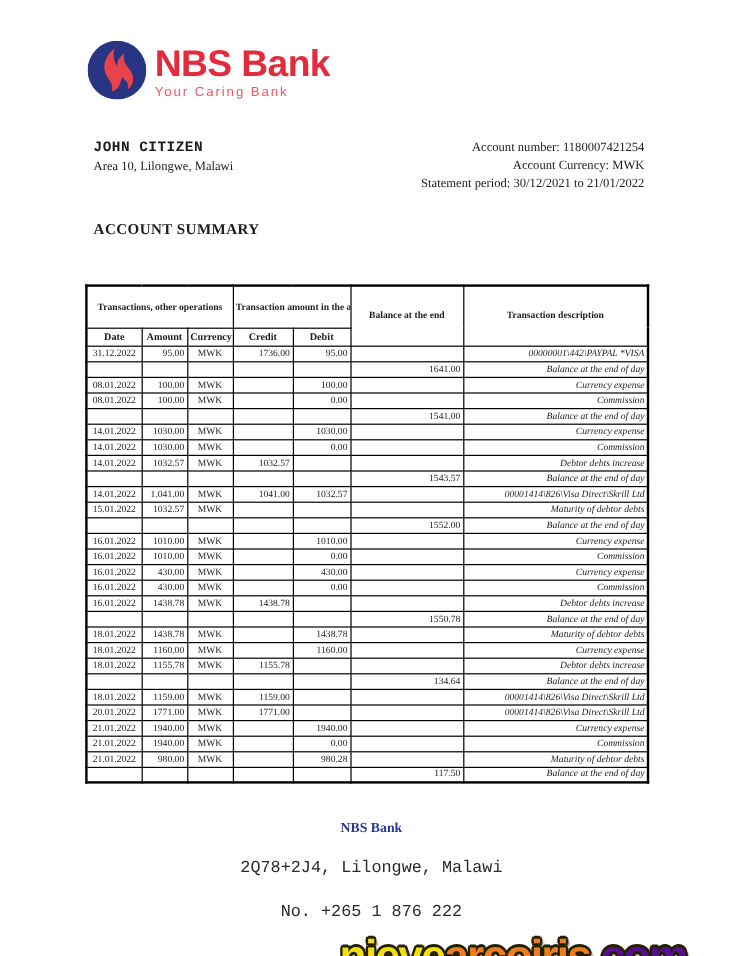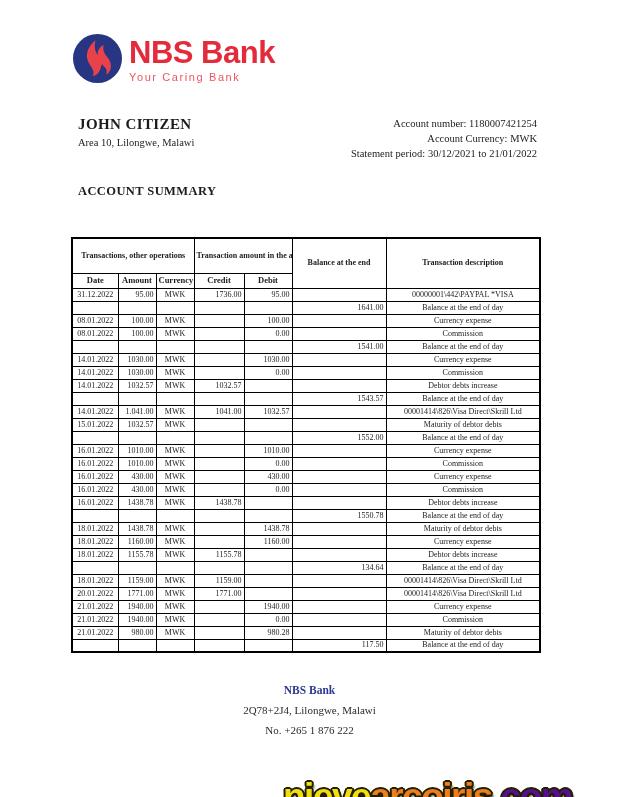--- a/index.html
+++ b/index.html
@@ -17,21 +17,21 @@
     font-family:"Liberation Sans", sans-serif; font-weight:bold;
     font-size:31px; line-height:31px; color:#e32b3c; letter-spacing:-0.5px;
   }
   .logo-tagline {
     font-family:"Liberation Sans", sans-serif; font-weight:normal;
     font-size:11px; color:#ef5561; letter-spacing:1.6px; margin-top:3px;
   }
 
   
   .customer { position:absolute; left:78px; top:116px; }
-  .customer-name { font-size:15px; font-weight:bold; letter-spacing:0.4px; }
+  .customer-name { font-size:12px; font-weight:bold; letter-spacing:0.4px;font-family:Liberation Mono, monospace; }
   .customer-address { font-size:10.5px; margin-top:4px; }
 
   .account-info {
     position:absolute; right:82px; top:116px; text-align:right;
     font-size:10.5px; line-height:15.2px;
   }
 
   
   .section-title {
     position:absolute; left:78px; top:184px;
@@ -50,26 +50,26 @@
   .stmt-table thead th { font-weight:bold; text-align:center; }
   .stmt-table thead tr.group-row th { height:35px; font-size:8px; }
   .stmt-table thead tr.sub-row th { height:15px; font-size:8.5px; }
   .stmt-table tbody td { height:13px; font-size:8px; }
   .col-date { text-align:center; }
   .col-amount { text-align:right; padding-right:4px; }
   .col-currency { text-align:center; }
   .col-credit { text-align:right; padding-right:5px; }
   .col-debit { text-align:right; padding-right:2px; }
   .col-balance { text-align:right; padding-right:1px; }
-  .col-description { text-align:center; padding-left:3px; }
+  .col-description { text-align:right; padding-left:3px;font-style:italic; }
 
   
   .footer { position:absolute; left:0; top:684px; width:619px; text-align:center; }
   .footer-bank { color:#2b3990; font-weight:bold; font-size:11.5px; }
-  .footer-line { font-size:11px; margin-top:8px; color:#2a2a2a; }
+  .footer-line { font-size:14px; margin-top:20px; color:#2a2a2a;font-family:Liberation Mono, monospace; }
   .footer-site { font-size:8.5px; margin-top:3.5px; color:#2a2a2a; }
 
   
   .watermark {
     position:absolute; left:283px; top:776px; z-index:5;
     font-family:"Liberation Sans", sans-serif; font-weight:bold;
     font-size:37px; letter-spacing:-1.5px; white-space:nowrap;
   }
   .wm-seg {
     text-shadow:

